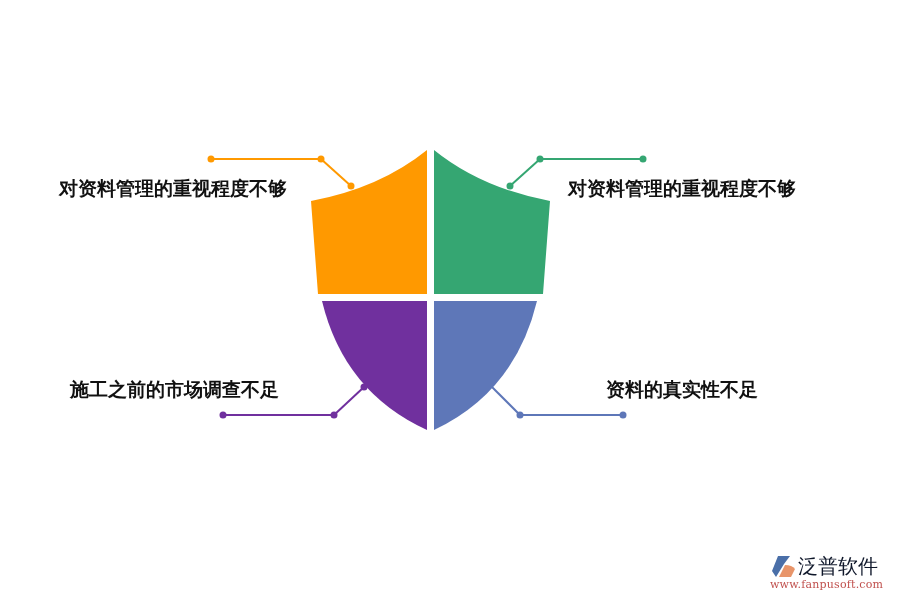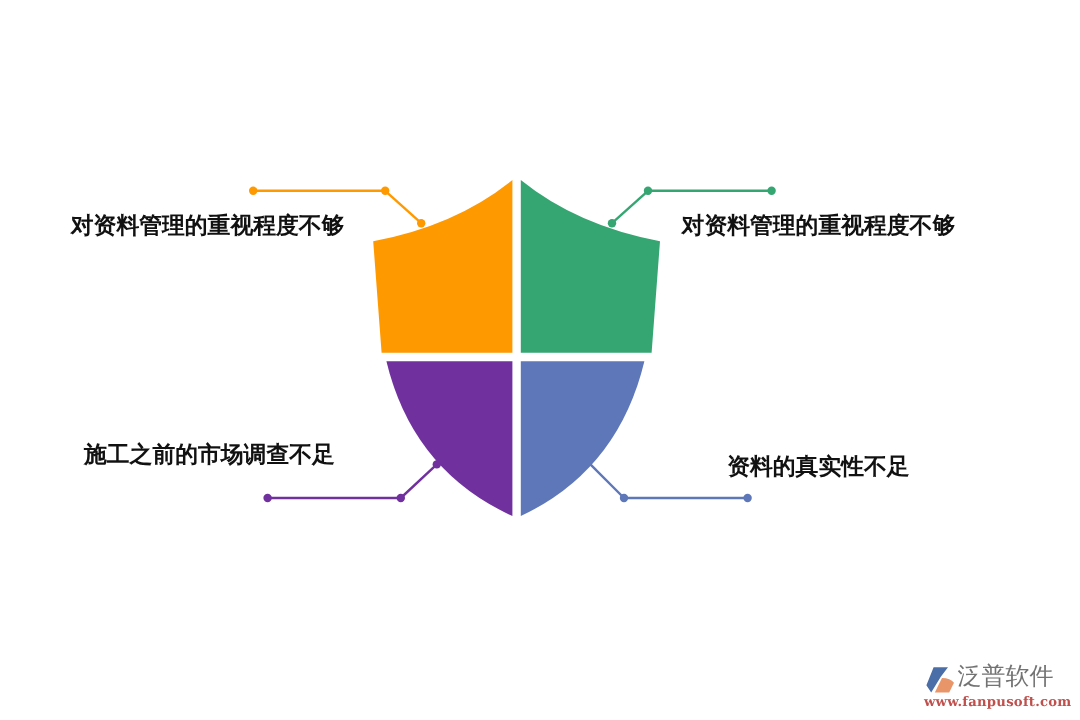--- a/index.html
+++ b/index.html
@@ -23,21 +23,21 @@
       position: absolute;
       font-size: 19px;
       font-weight: bold;
       color: #111111;
       white-space: nowrap;
       line-height: 24px;
       letter-spacing: 0px;
     }
     .label-tl { left: 59px;  top: 176px; }
     .label-tr { left: 568px; top: 176px; }
-    .label-bl { left: 70px;  top: 367px; text-align: right; }
+    .label-bl { left: 70px;  top: 377px; text-align: right; }
     .label-br { left: 606px; top: 377px; }
 
     .logo {
       position: absolute;
       left: 768px;
       top: 552px;
       width: 126px;
       height: 40px;
     }
     .logo-icon {
@@ -45,36 +45,35 @@
       left: 2px;
       top: 3px;
       width: 26px;
       height: 24px;
     }
     .logo-name {
       position: absolute;
       left: 30px;
       top: 1px;
       font-size: 20px;
-      color: #737373;
+      color: #0f172a;
       white-space: nowrap;
       line-height: 26px;
-      font-family: Liberation Mono, monospace;
+      font-family: Liberation Sans, sans-serif;
     }
     .logo-url {
       position: absolute;
       left: 2px;
       top: 27px;
       font-size: 11px;
       color: #c0504d;
       white-space: nowrap;
       line-height: 12px;
       font-family: "DejaVu Serif", serif;
       letter-spacing: 0.2px;
-      font-weight: bold;
     }
   </style>
 </head>
 <body>
 
 <div class="canvas">
   <svg width="900" height="600" viewBox="0 0 900 600" xmlns="http://www.w3.org/2000/svg">
 
     <path d="M427,150 Q380,188 311,201 L318,294 L427,294 Z" fill="#FF9900"></path>
 

